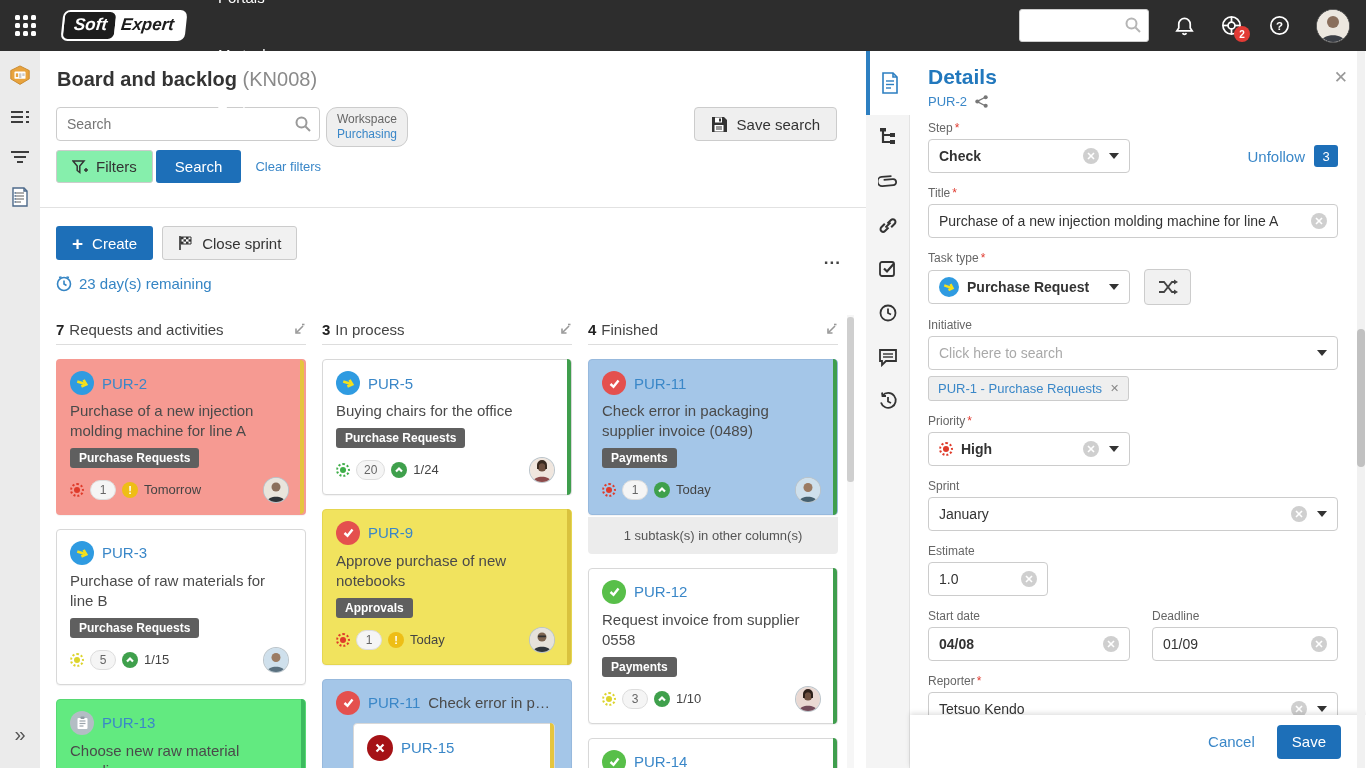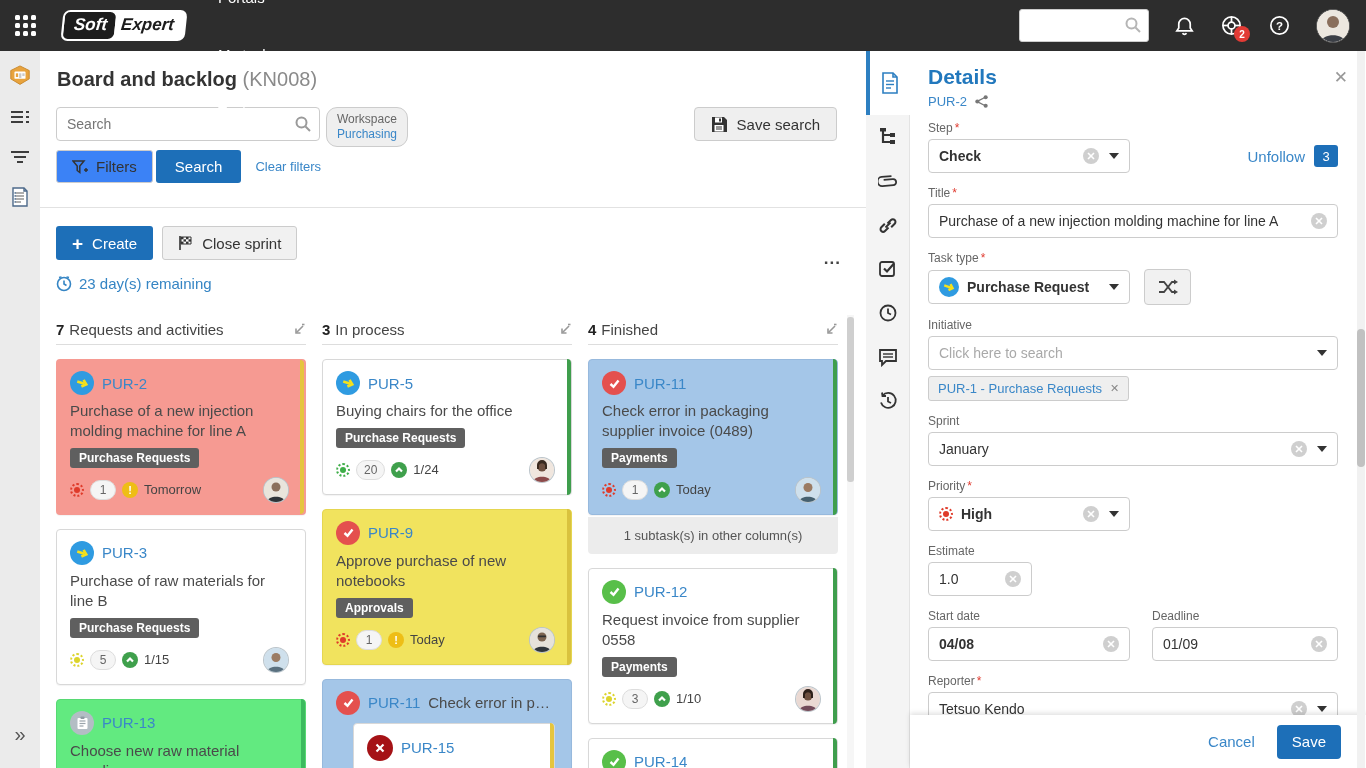--- a/index.html
+++ b/index.html
@@ -52,21 +52,21 @@
     padding:0 32px 0 10px; font-size:14px; color:#444; outline:none; }
   .search-box .mag { position:absolute; right:8px; top:8px; }
   .ws-btn { margin-left:6px; background:#efefef; border:1px solid #ccc; border-radius:11px;
     padding:4px 10px; font-size:12px; line-height:15px; cursor:pointer; }
   .ws-btn .wl { color:#666; } .ws-btn .wv { color:#3a87c8; }
   .save-search { position:absolute; right:15px; top:0; height:34px; background:#efefef;
     border:1px solid #ccc; border-radius:4px; display:flex; align-items:center; gap:9px;
     padding:0 16px; font-size:15px; color:#333; cursor:pointer; }
 
   .filter-row { position:absolute; left:16px; top:99px; display:flex; align-items:center; }
-  .filters-btn { height:33px; background:#3b82f6; border:1px solid #ccc; border-radius:3px;
+  .filters-btn { height:33px; background:#86efac; border:1px solid #ccc; border-radius:3px;
     display:flex; align-items:center; gap:8px; padding:0 15px; font-size:15px; color:#333; cursor:pointer; }
   .search-btn { height:33px; margin-left:3px; background:#1d6fb8; border:none; border-radius:3px;
     color:#fff; font-size:15px; padding:0 19px; cursor:pointer; }
   .clear-link { margin-left:14px; font-size:13px; color:#3a87c8; cursor:pointer; }
 
   .divider { position:absolute; left:0; top:156px; width:826px; border-top:1px solid #e2e2e2; }
 
   .create-row { position:absolute; left:16px; top:175px; display:flex; }
   .create-btn { height:34px; background:#1d6fb8; border:none; border-radius:3px; color:#fff;
     font-size:15px; display:flex; align-items:center; gap:9px; padding:0 16px; cursor:pointer; }
@@ -153,21 +153,21 @@
   .flabel { font-size:12px; color:#666; margin-bottom:4px; }
   .req { color:#e03c31; margin-left:2px; }
   .finput { height:34px; border:1px solid #ccc; border-radius:4px; display:flex; align-items:center;
     padding:0 10px; font-size:14px; color:#333; background:#fff; cursor:pointer; }
   .finput .val { flex:1; white-space:nowrap; overflow:hidden; }
   .finput .ph { color:#a9a9a9; }
   .clear { width:16px; height:16px; border-radius:50%; background:#cfcfcf; color:#fff;
     display:flex; align-items:center; justify-content:center; margin-left:8px; flex:0 0 16px; cursor:pointer; }
   .dcaret { width:0; height:0; border-left:5px solid transparent; border-right:5px solid transparent;
     border-top:6px solid #333; margin-left:10px; cursor:pointer; }
-  .w200 { width:202px;font-weight:bold; } .w125 { width:104px;justify-content:flex-end; }
+  .w200 { width:202px;font-weight:bold; } .w125 { width:120px;justify-content:flex-end; }
   .row-flex { display:flex; align-items:center; }
   .unfollow-grp { margin-left:auto; display:flex; align-items:center; gap:9px; }
   .unfollow { color:#3a87c8; font-size:15px; cursor:pointer; }
   .ubadge { background:#1d6fb8; color:#fff; font-size:13px; border-radius:3px; min-width:24px; height:22px;
     display:flex; align-items:center; justify-content:center; cursor:pointer; }
   .shuffle-btn { margin-left:14px; width:47px; height:36px; background:#f1f1f1; border:1px solid #ccc;
     border-radius:4px; display:flex; align-items:center; justify-content:center; cursor:pointer; }
   .chip { display:inline-flex; align-items:center; gap:8px; margin-top:6px; background:#efefef;
     border:1px solid #ccc; border-radius:3px; padding:4px 9px; font-size:13px; color:#3a87c8; cursor:pointer; }
   .chip .x { color:#888; font-size:11px; }
@@ -886,53 +886,53 @@
           <span class="val ph">Click here to search</span>
           <span class="dcaret"></span>
         </div>
         <span class="chip">
           <span>PUR-1 - Purchase Requests</span>
           <span class="x">✕</span>
         </span>
       </div>
 
       <div class="fld">
-        <div class="flabel"><span>Sprint</span></div>
-        <div class="finput">
-          <span class="val">January</span>
-          <span class="clear">
-              <svg width="8" height="8" viewBox="0 0 8 8">
-                <g stroke="#fff" stroke-width="1.6">
-                  <line x1="1" y1="1" x2="7" y2="7"></line>
-                  <line x1="7" y1="1" x2="1" y2="7"></line>
-                </g>
-              </svg>
-            </span>
-          <span class="dcaret"></span>
-        </div>
-      </div>
-
-      <div class="fld">
         <div class="flabel"><span>Priority</span><span class="req">*</span></div>
         <div class="finput w200">
           <span class="sel-ico target hi" style="width:14px;height:14px;"></span>
           <span class="val">High</span>
           <span class="clear">
               <svg width="8" height="8" viewBox="0 0 8 8">
                 <g stroke="#fff" stroke-width="1.6">
                   <line x1="1" y1="1" x2="7" y2="7"></line>
                   <line x1="7" y1="1" x2="1" y2="7"></line>
                 </g>
               </svg>
             </span>
           <span class="dcaret"></span>
         </div>
       </div>
 
       <div class="fld">
+        <div class="flabel"><span>Sprint</span></div>
+        <div class="finput">
+          <span class="val">January</span>
+          <span class="clear">
+              <svg width="8" height="8" viewBox="0 0 8 8">
+                <g stroke="#fff" stroke-width="1.6">
+                  <line x1="1" y1="1" x2="7" y2="7"></line>
+                  <line x1="7" y1="1" x2="1" y2="7"></line>
+                </g>
+              </svg>
+            </span>
+          <span class="dcaret"></span>
+        </div>
+      </div>
+
+      <div class="fld">
         <div class="flabel"><span>Estimate</span></div>
         <div class="finput w125">
           <span class="val">1.0</span>
           <span class="clear">
               <svg width="8" height="8" viewBox="0 0 8 8">
                 <g stroke="#fff" stroke-width="1.6">
                   <line x1="1" y1="1" x2="7" y2="7"></line>
                   <line x1="7" y1="1" x2="1" y2="7"></line>
                 </g>
               </svg>

